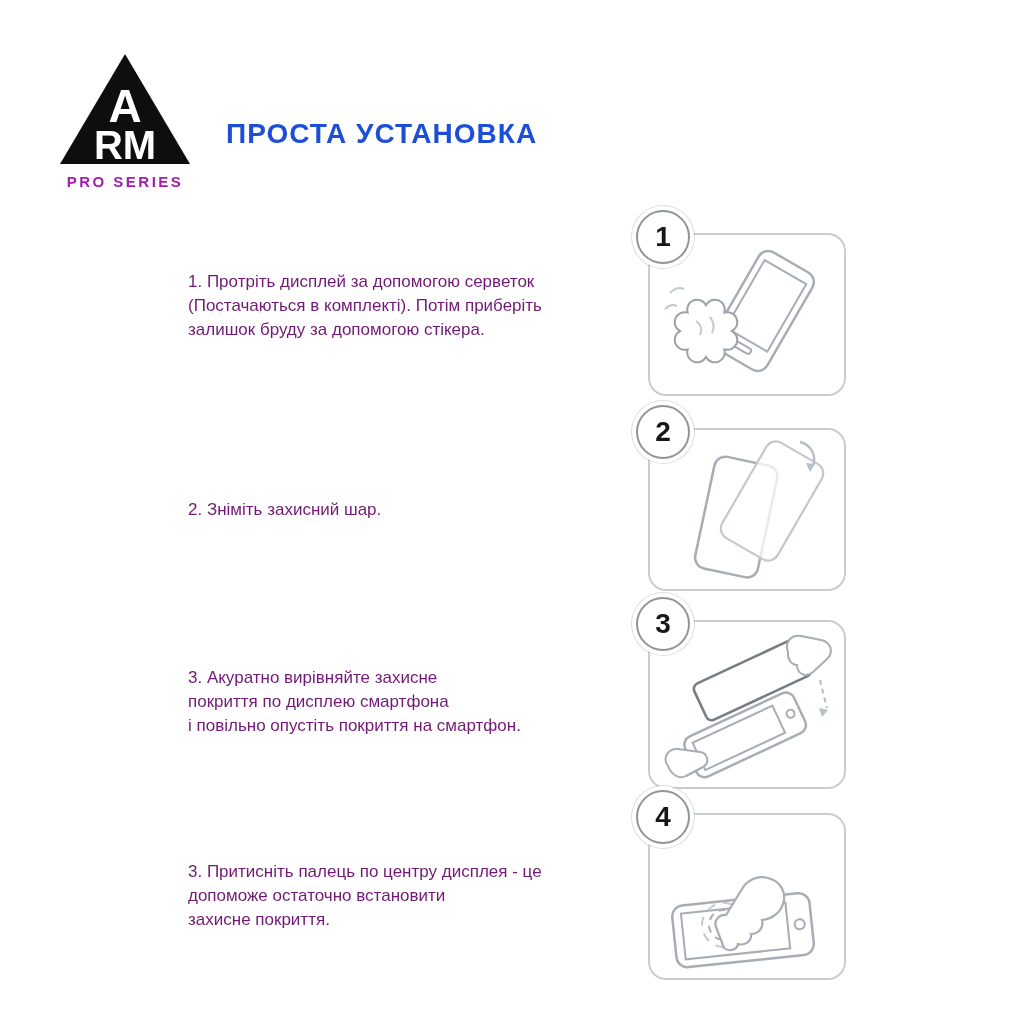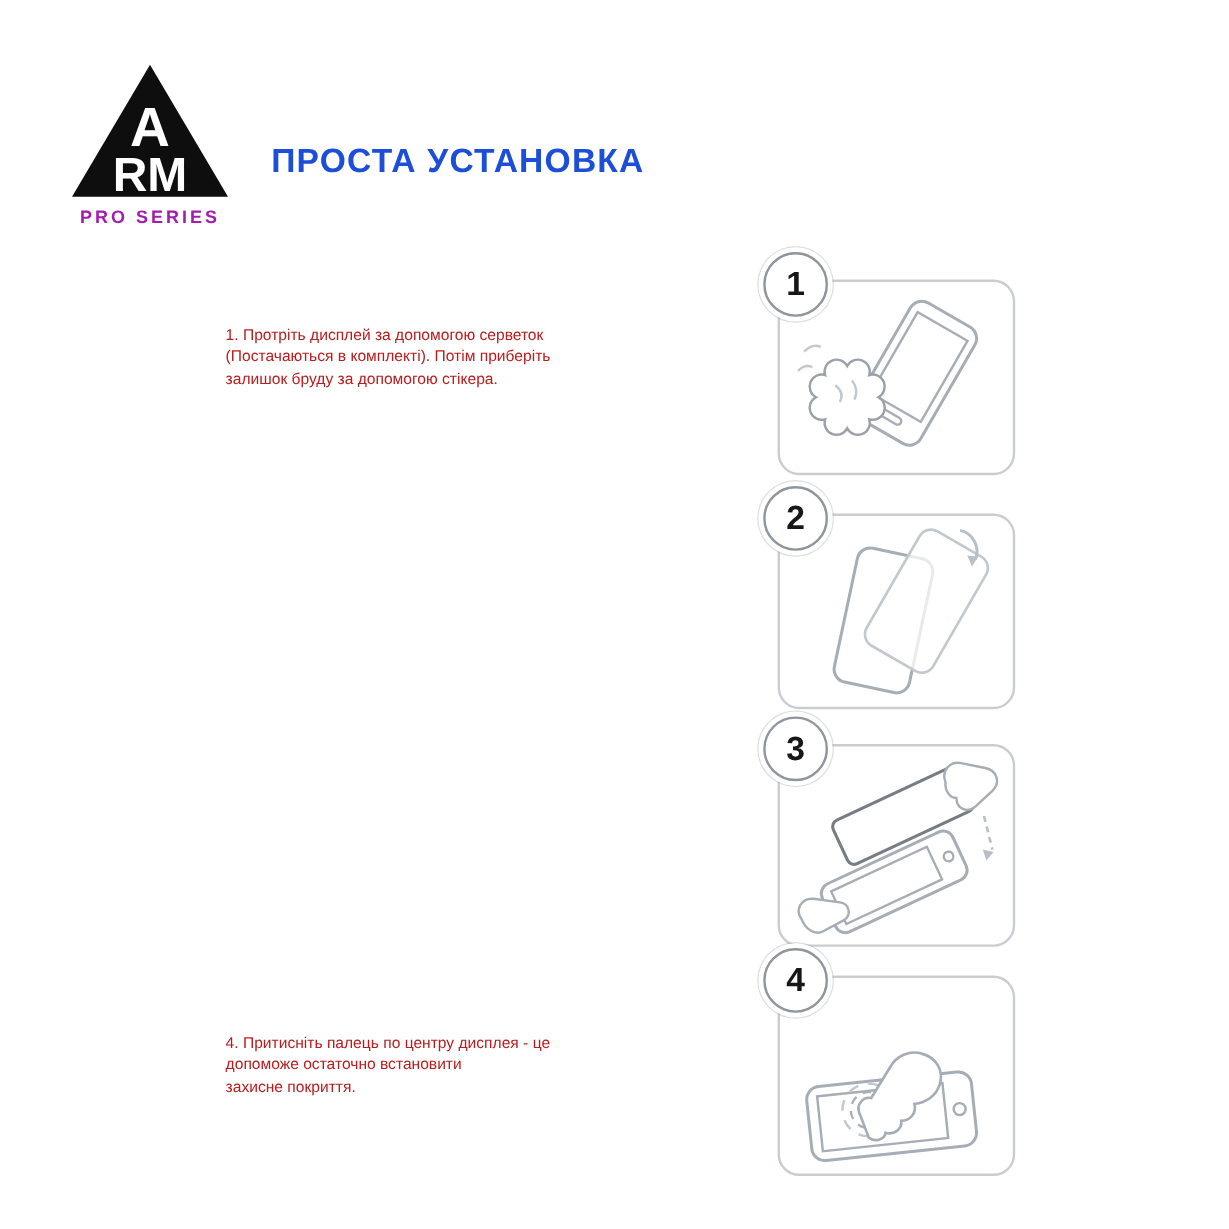--- a/index.html
+++ b/index.html
@@ -18,21 +18,21 @@
 
   
   .title {
     position:absolute; left:226px; top:118px; margin:0;
     font-size:28px; font-weight:bold; letter-spacing:1px; color:#1d4ed8;
   }
 
   
   .step-text {
     position:absolute; left:188px; width:470px;
-    font-size:13px; line-height:1.42; color:#b91c1c; white-space:pre-line;
+    font-size:17px; line-height:1.42; color:#701a75; white-space:pre-line;
   }
   .t1 { top:270px; }
   .t2 { top:498px; }
   .t3 { top:666px; }
   .t4 { top:860px; }
 
   
   .illus-box {
     position:absolute; left:648px; width:198px; background:#ffffff;
     border:2px solid #c9cdd2; border-radius:18px; box-sizing:border-box;
@@ -86,53 +86,57 @@
       <path d="M20,58 q7,-7 14,-4" fill="none" stroke="#c2c8cf" stroke-width="2"></path>
       <path d="M15,74 q6,-6 12,-3" fill="none" stroke="#c2c8cf" stroke-width="2"></path>
       <path d="M82,96 A10,10 0 0 1 74.4,114.4 A10,10 0 0 1 56,122 A10,10 0 0 1 37.6,114.4
                A10,10 0 0 1 30,96 A10,10 0 0 1 37.6,77.6 A10,10 0 0 1 56,70
                A10,10 0 0 1 74.4,77.6 A10,10 0 0 1 82,96 Z" fill="#ffffff" stroke="#9aa1a9" stroke-width="2"></path>
       <path d="M46,86 q8,6 4,14" fill="none" stroke="#c2c8cf" stroke-width="2"></path>
       <path d="M60,82 q6,8 2,16" fill="none" stroke="#c2c8cf" stroke-width="2"></path>
     </svg>
   </div>
 
+  <div class="step-text t2">2. Зніміть захисний шар.</div>
   <div class="step-badge n2">2</div>
   <div class="illus-box b2">
     <svg width="194" height="159" viewBox="0 0 194 159" aria-label="peel-protective-layer-illustration">
       <g transform="rotate(12 86 88)">
         <rect x="54" y="30" width="64" height="114" rx="11" fill="#ffffff" stroke="#a6adb5" stroke-width="2.5"></rect>
       </g>
       <g transform="rotate(30 122 71)">
         <rect x="90" y="16" width="64" height="110" rx="11" fill="rgba(255,255,255,0.75)" stroke="#c2c8cf" stroke-width="2.2"></rect>
       </g>
       <path d="M150,12 a18,18 0 0 1 13,24" fill="none" stroke="#b9bfc6" stroke-width="2.5"></path>
       <path d="M165,34 l-9,-1 l4,9 z" fill="#b9bfc6"></path>
     </svg>
   </div>
 
+  <div class="step-text t3">3. Акуратно вирівняйте захисне
+покриття по дисплею смартфона
+і повільно опустіть покриття на смартфон.</div>
   <div class="step-badge n3">3</div>
   <div class="illus-box b3">
     <svg width="194" height="165" viewBox="0 0 194 165" aria-label="align-glass-over-phone-illustration">
       <g transform="rotate(-25 97 112)" fill="#ffffff" stroke="#a6adb5">
         <rect x="35" y="90" width="120" height="44" rx="9" stroke-width="2.5"></rect>
         <rect x="44" y="97" width="88" height="30" fill="none" stroke-width="2"></rect>
         <circle cx="145" cy="112" r="4" fill="none" stroke-width="2"></circle>
       </g>
       <g transform="rotate(-25 102 58)">
         <rect x="45" y="38" width="115" height="40" rx="6" fill="rgba(255,255,255,0.85)" stroke="#767d85" stroke-width="2.6"></rect>
       </g>
       <path d="M138,30 c-4,-10 4,-18 13,-16 l20,4 c10,2 13,12 6,19 l-14,13 c-7,6 -16,2 -16,-7 c-6,0 -10,-7 -9,-13 z" fill="#ffffff" stroke="#a6adb5" stroke-width="2"></path>
       <path d="M18,144 c-6,-8 0,-18 10,-17 l22,3 c8,1 10,11 3,15 l-17,9 c-7,4 -15,-2 -18,-10 z" fill="#ffffff" stroke="#a6adb5" stroke-width="2"></path>
       <line x1="170" y1="58" x2="177" y2="86" stroke="#b9bfc6" stroke-width="2.2" stroke-dasharray="5 4"></line>
       <path d="M178,88 l-9,-2 l3,9 z" fill="#b9bfc6"></path>
     </svg>
   </div>
 
-  <div class="step-text t4">4. Притисніть палець по центру дисплея - це
+  <div class="step-text t4">3. Притисніть палець по центру дисплея - це
 допоможе остаточно встановити
 захисне покриття.</div>
   <div class="step-badge n4">4</div>
   <div class="illus-box b4">
     <svg width="194" height="163" viewBox="0 0 194 163" aria-label="press-center-with-finger-illustration">
       <g transform="rotate(-6 95 115)" fill="#ffffff" stroke="#a6adb5">
         <rect x="24" y="84" width="138" height="62" rx="11" stroke-width="2.5"></rect>
         <rect x="33" y="92" width="105" height="46" fill="none" stroke-width="2"></rect>
         <circle cx="150" cy="115" r="5" fill="none" stroke-width="2"></circle>
       </g>

